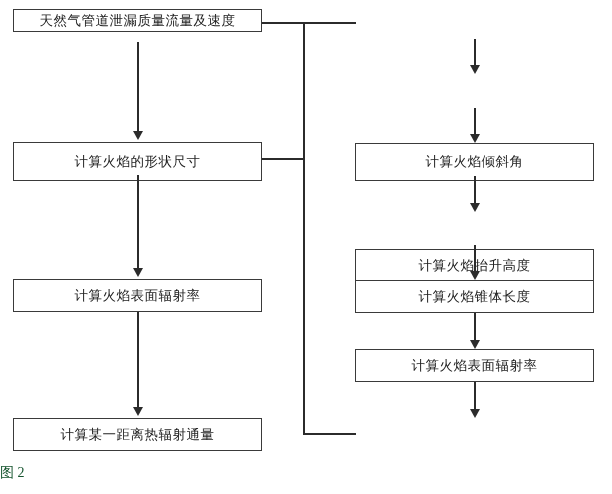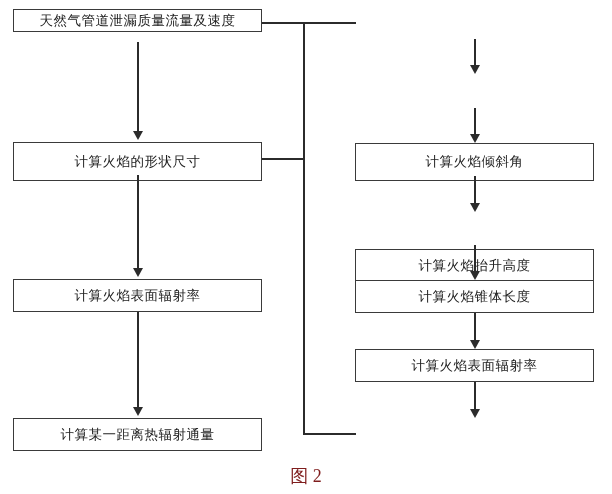--- a/index.html
+++ b/index.html
@@ -50,23 +50,22 @@
     width: 0;
     height: 0;
     border-left: 5px solid transparent;
     border-right: 5px solid transparent;
     border-top: 9px solid #2b2b2b;
   }
   .caption {
     position: absolute;
     left: 0;
     right: 0;
-    text-align: center;
-    font-size: 18px;
-    color: #7f1d1d;
+    font-size: 14px;
+    color: #14532d;
   }
 </style>
 </head>
 <body>
 
 <div id="page">
 
   <div class="node" style="left:13px; top:9px; width:249px; height:23px;">
     <span class="node-label">天然气管道泄漏质量流量及速度</span>
   </div>

